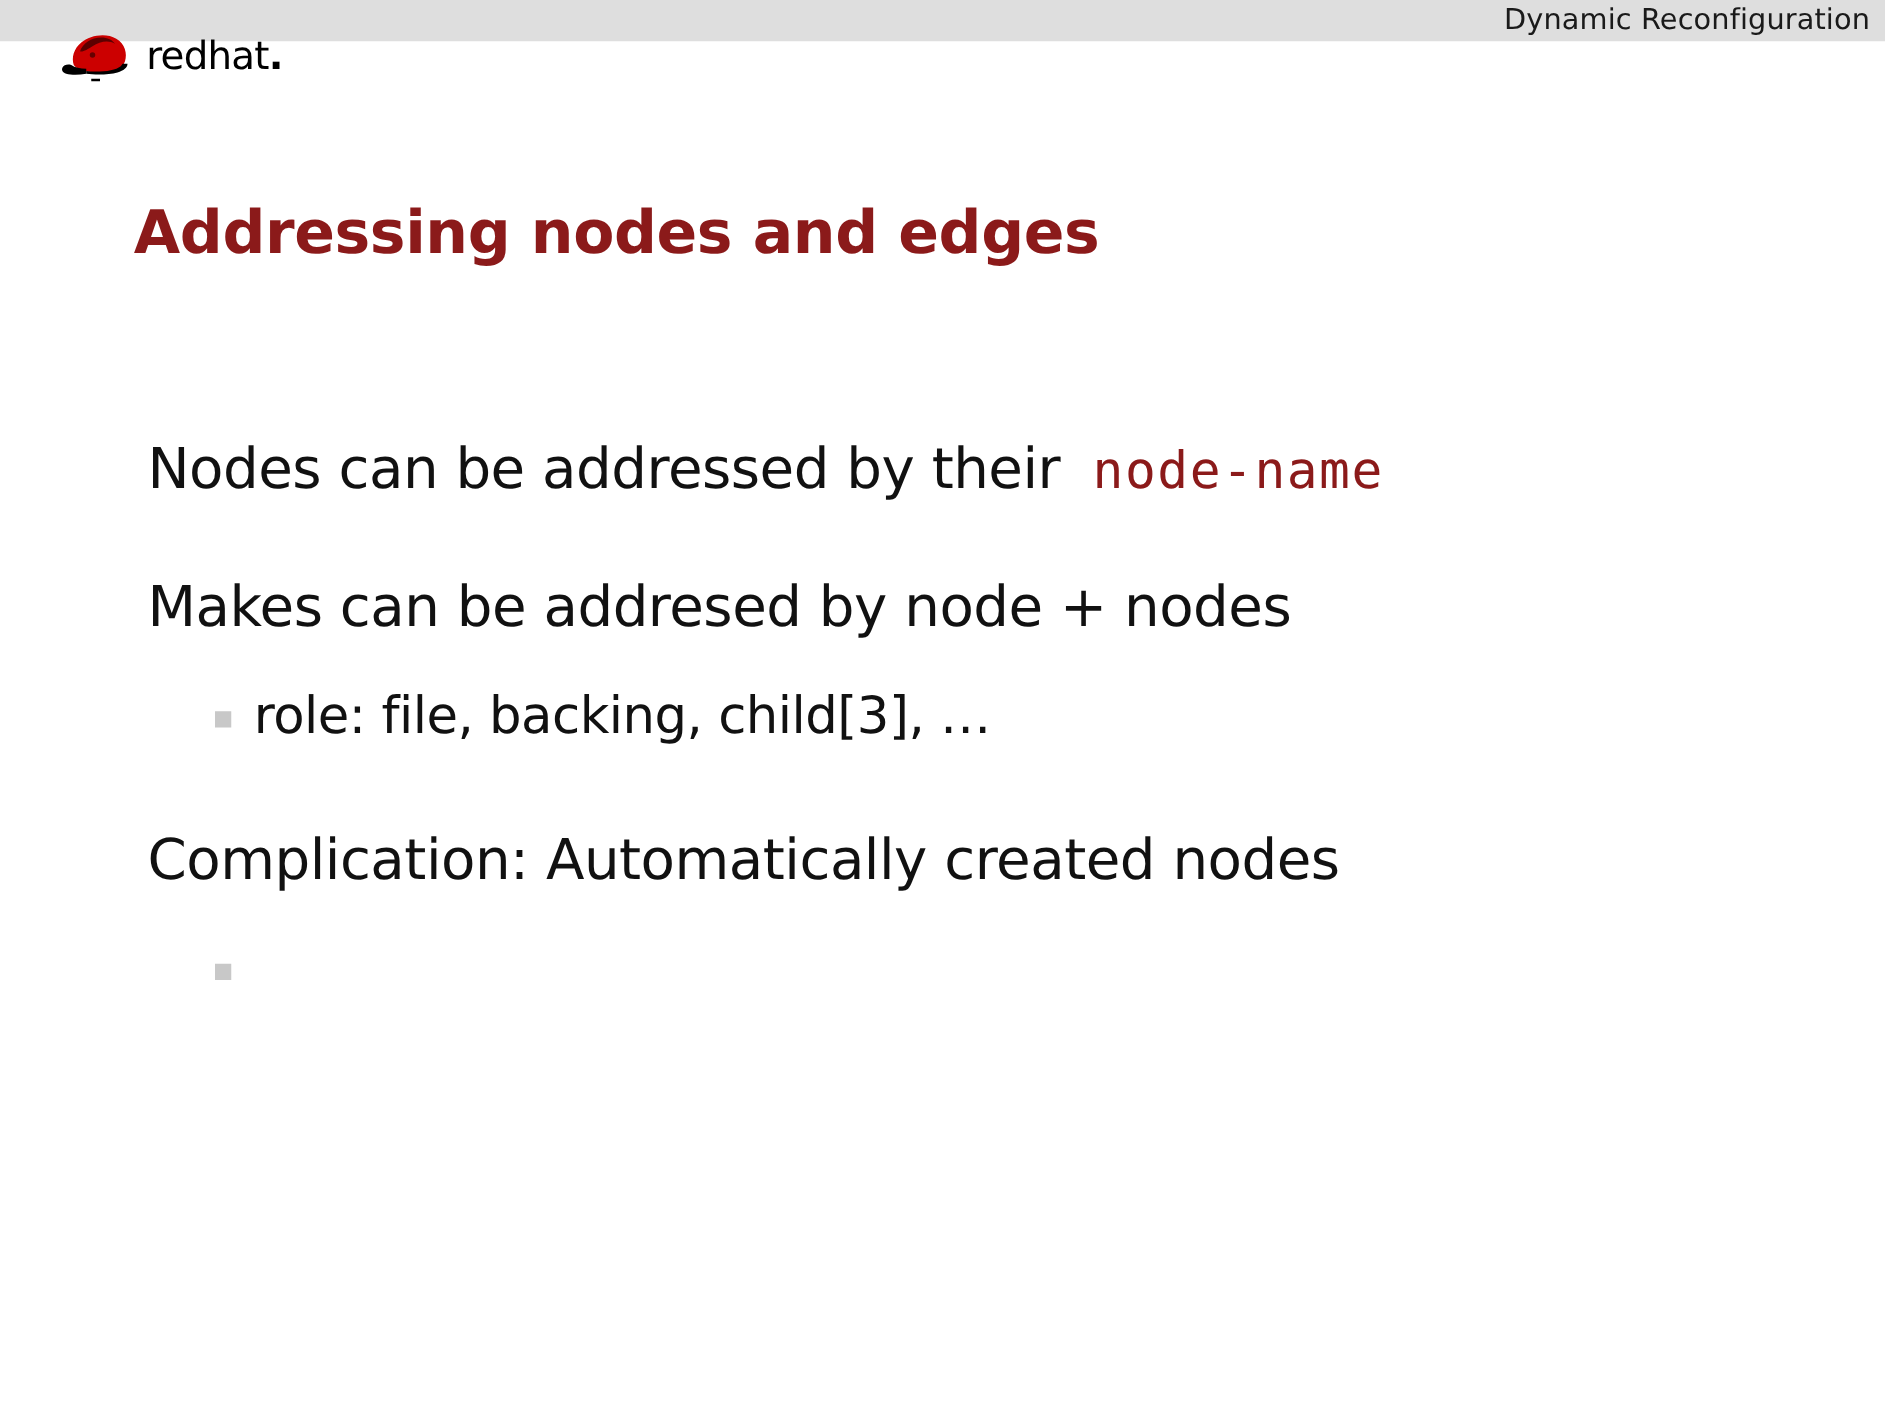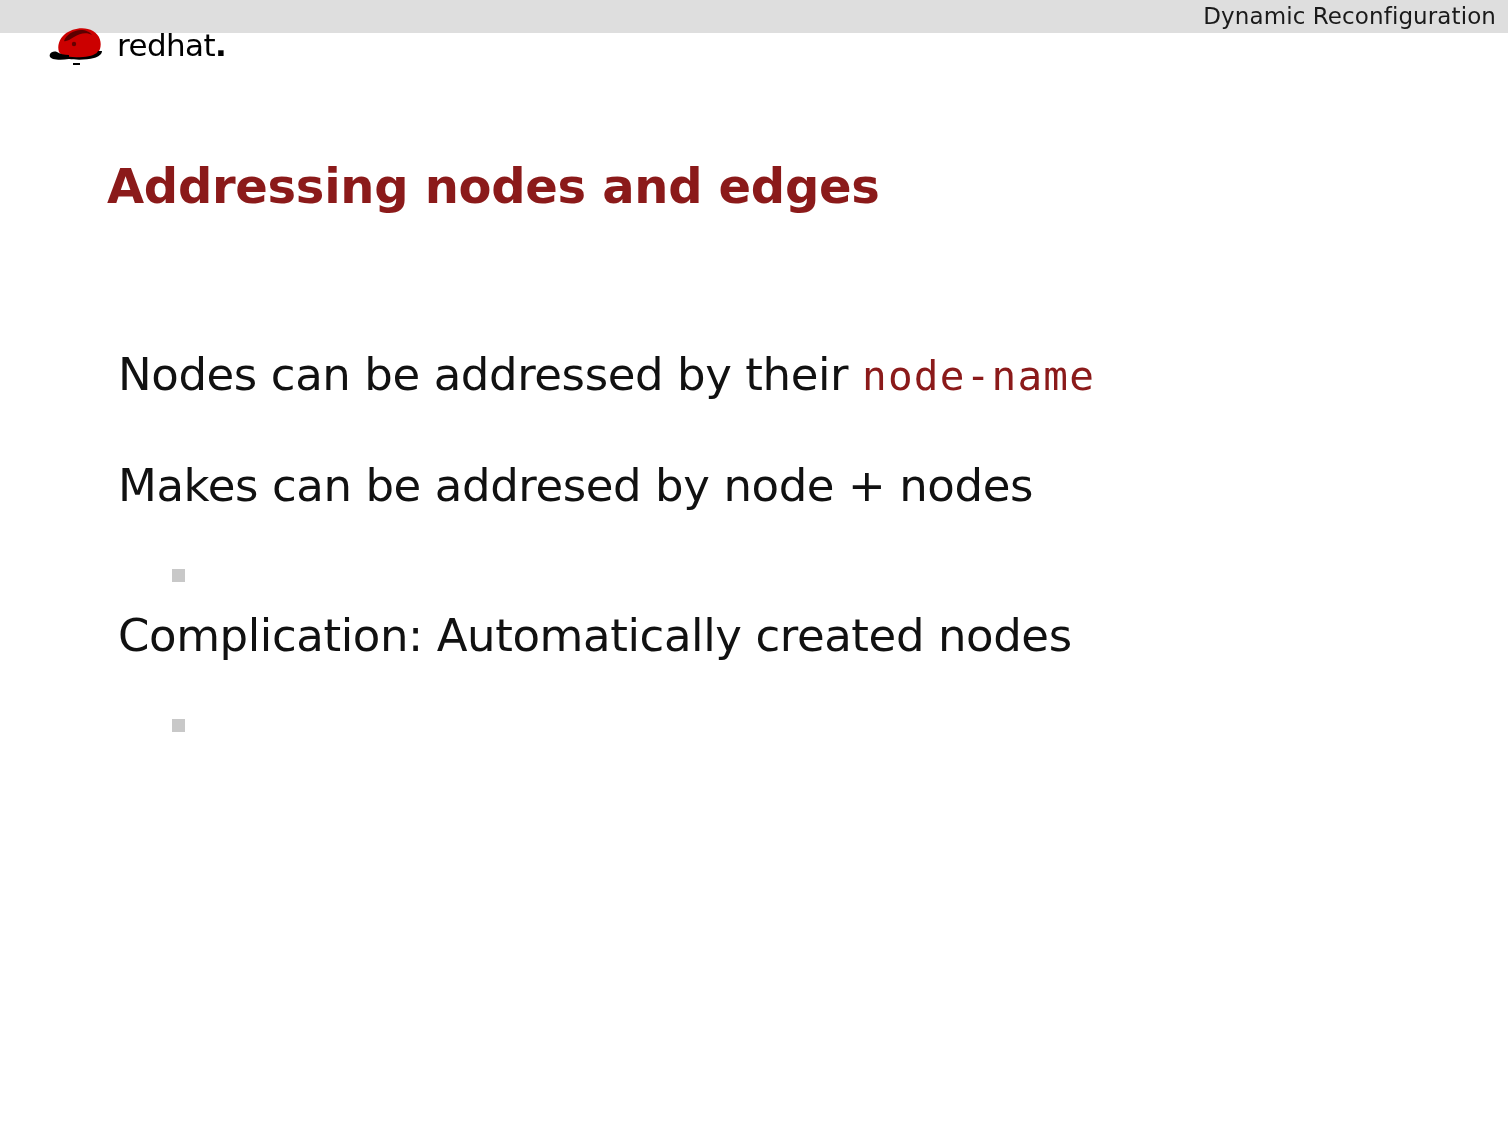--- a/index.html
+++ b/index.html
@@ -124,20 +124,21 @@
   }
 
   .mono-red {
     font-family: "DejaVu Serif", serif;
     font-size: 41px;
     color: #8b1a1a;
     letter-spacing: 1.2px;
   }
   .mono-red .mono-inner {
     font-family: "DejaVu Sans Mono", monospace;
+    margin-left: 12px;
   }
 
   .plus-sign { font-family: "DejaVu Sans", sans-serif; }
 
   .gap-sm { height: 54px; }
   .gap-md { height: 32px; }
   .gap-lg { height: 62px; }
 </style>
 </head>
 <body>
@@ -167,21 +168,21 @@
     <p class="lvl1"><span>Nodes can be addressed by their </span><span class="mono-red"><span class="mono-inner">node-name</span></span></p>
   </div>
 
   <div class="gap-sm"></div>
 
   <div class="block">
     <p class="lvl1"><span>Makes can be addresed by node </span><span class="plus-sign">+</span><span> nodes</span></p>
 
     <div class="gap-md"></div>
 
-    <p class="lvl2"><span class="sq-bullet"></span></p>
+    <p class="lvl2"><span class="sq-bullet"></span><span>role: file, backing, child[3], …</span></p>
   </div>
 
   <div class="gap-lg"></div>
 
   <div class="block">
     <p class="lvl1"><span>Complication: Automatically created nodes</span></p>
 
     <div class="gap-md"></div>
 
 

